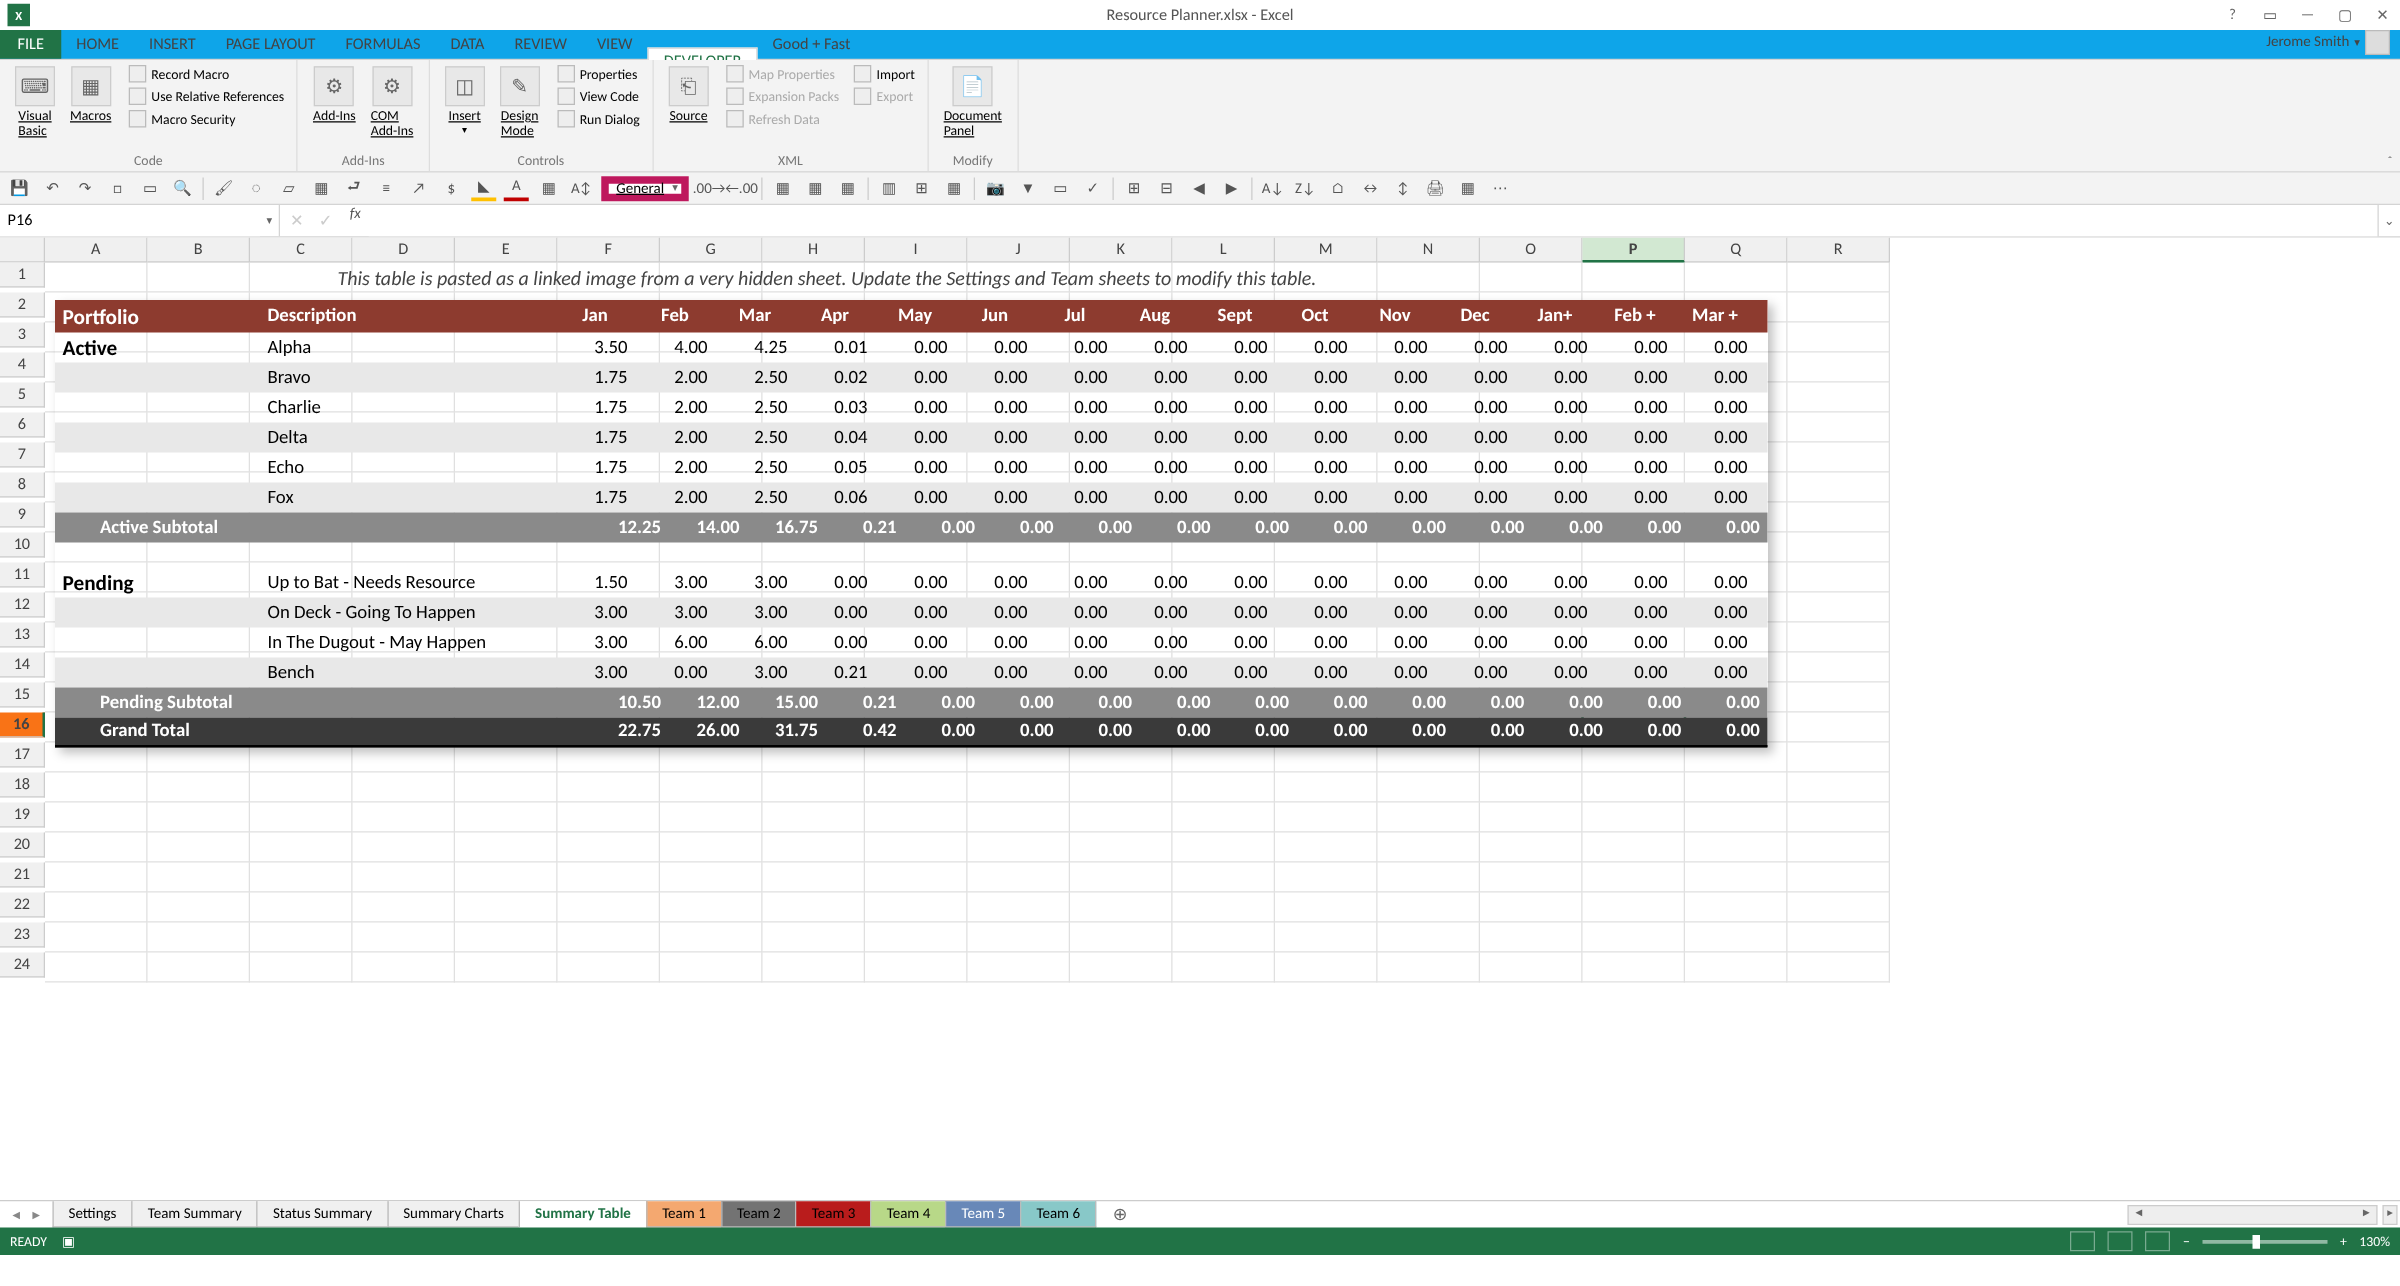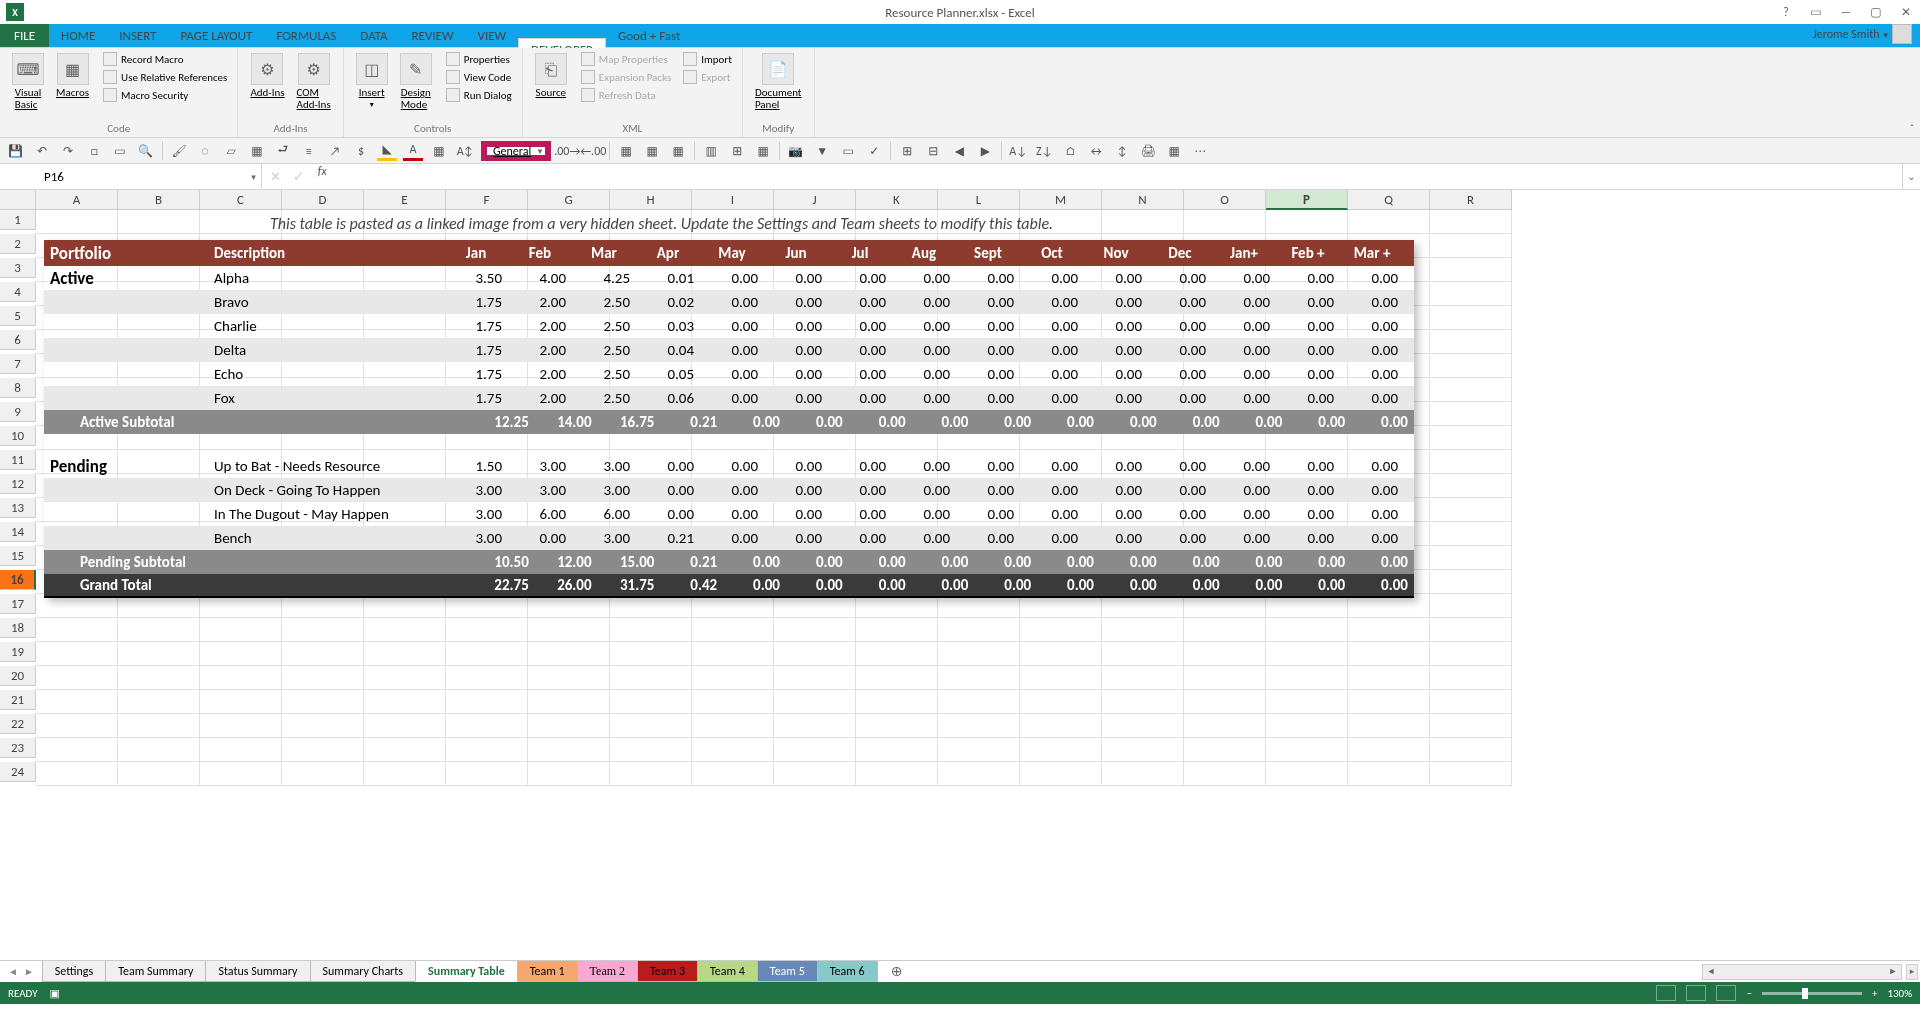--- a/index.html
+++ b/index.html
@@ -34,21 +34,21 @@
 
 
 .qat { height: 26px; background: #f3f3f3; border-bottom: 1px solid #d4d4d4; display: flex; align-items: center; padding: 0 6px; gap: 6px; }
 .qat .qbtn { width: 20px; height: 20px; display: flex; align-items: center; justify-content: center; color: #555; font-size: 12px; cursor: pointer; }
 .qat .sep { width: 1px; height: 18px; background: #ccc; }
 .qat .numfmt { height: 20px; border: 6px solid #be185d; background: #fff; padding: 0 14px 0 6px; font-size: 12px; display: flex; align-items: center; position: relative; text-decoration: underline; }
 .qat .numfmt::after { content: "▾"; position: absolute; right: 3px; font-size: 9px; color: #666; }
 
 
 .fbar { height: 26px; border-bottom: 1px solid #d4d4d4; display: flex; align-items: stretch; }
-.fbar .namebox { width: 224px; border-right: 1px solid #d4d4d4; display: flex; align-items: center; margin-left: 38px; }
+.fbar .namebox { width: 224px; border-right: 1px solid #d4d4d4; display: flex; align-items: center; }
 .fbar .namebox input { border: none; width: 100%; height: 100%; padding: 0 6px; font-size: 13px; outline: none; }
 .fbar .namebox .dd { width: 16px; color: #666; font-size: 9px; text-align: center; }
 .fbar .fbtns { display: flex; align-items: center; padding: 0 8px; gap: 12px; color: #999; }
 .fbar .fbtns span { font-size: 13px; }
 .fbar .fx { font-style: italic; color: #555; padding: 0 6px; }
 .fbar .finput { flex: 1; }
 .fbar .finput input { border: none; width: 100%; height: 100%; padding: 0 6px; outline: none; font-size: 13px; }
 .fbar .expand { width: 18px; color: #666; font-size: 10px; display: flex; align-items: center; justify-content: center; border-left: 1px solid #d4d4d4; }
 
 
@@ -74,21 +74,21 @@
 .li-head .li-c-num { text-align: center; padding-right: 0; }
 .li-c-sublbl { width: 400px; padding-right: 10px; margin-left: 36px; }
 
 
 .sheetbar { height: 22px; background: #fff; border-top: 1px solid #ccc; display: flex; align-items: stretch; position: relative; }
 .sheetbar .nav { display: flex; align-items: center; gap: 6px; padding: 0 8px; color: #888; }
 .sheetbar .nav span { font-size: 10px; cursor: pointer; }
 .sheetbar .stab { padding: 0 12px; border: 1px solid #bbb; border-top: none; background: #f0f0f0; font-size: 12px; display: flex; align-items: center; cursor: pointer; margin-right: -1px; }
 .sheetbar .stab.active { background: #fff; border-bottom: 1px solid #fff; font-weight: bold; color: #217346; }
 .sheetbar .stab.c1 { background: #f4a870; }
-.sheetbar .stab.c2 { background: #f9a8d4; font-family: Liberation Serif, serif; }
+.sheetbar .stab.c2 { background: #737373; }
 .sheetbar .stab.c3 { background: #b91c1c; }
 .sheetbar .stab.c4 { background: #b8d888; text-align: center; }
 .sheetbar .stab.c5 { background: #6888b8; color: #fff; }
 .sheetbar .stab.c6 { background: #88c8c8; }
 .sheetbar .newsheet { width: 24px; display: flex; align-items: center; justify-content: center; color: #666; font-size: 14px; cursor: pointer; margin-left: 8px; }
 .sheetbar .hscroll { position: absolute; right: 18px; width: 200px; height: 16px; top: 3px; background: #eee; border: 1px solid #ccc; display:flex; }
 .sheetbar .hscroll .arr { width: 16px; text-align: center; font-size: 9px; color: #666; }
 .sheetbar .hscroll .track { flex: 1; position: relative; }
 .sheetbar .vsplit { position: absolute; right: 2px; top: 3px; width: 12px; height: 16px; border: 1px solid #ccc; background: #eee; font-size: 9px; text-align: center; color: #666; }
 

